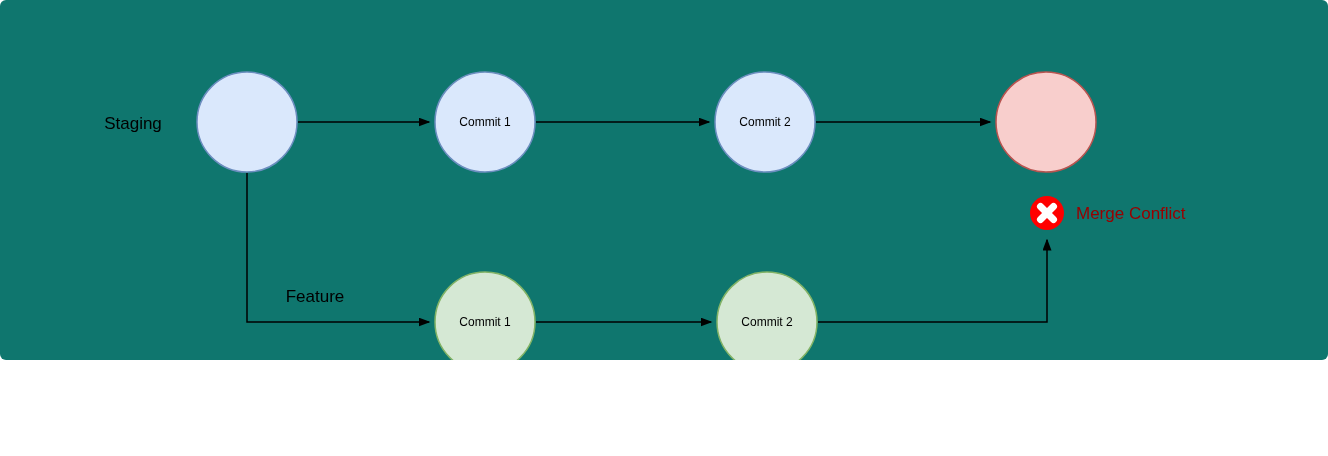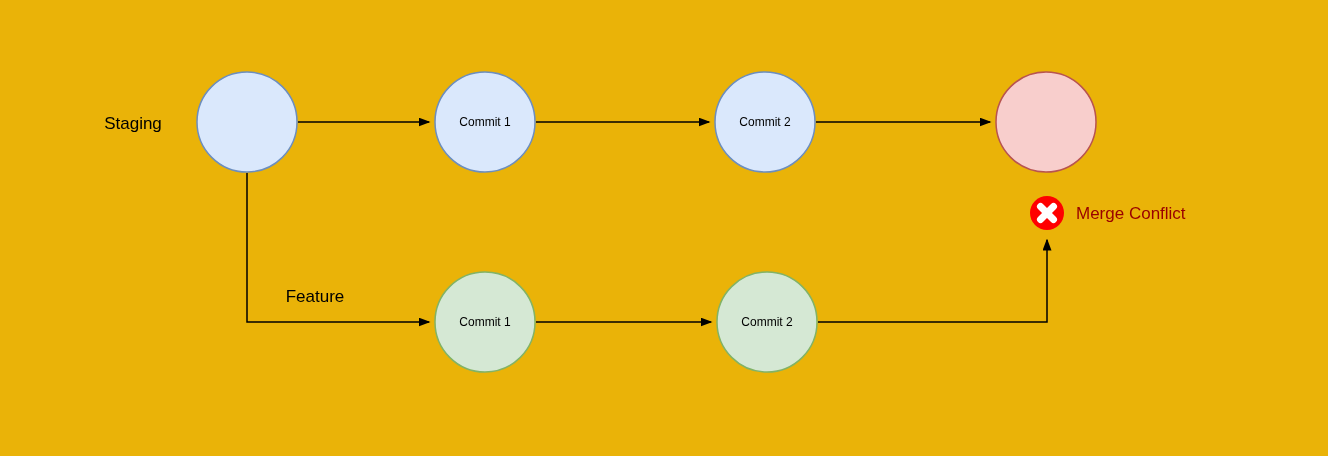--- a/index.html
+++ b/index.html
@@ -4,23 +4,24 @@
 <style>
   html, body {
     margin: 0;
     padding: 0;
     background: #ffffff;
     font-family: "Liberation Sans", sans-serif;
   }
   .canvas {
     position: relative;
     width: 1328px;
-    height: 456px;
-    background: #eab308;
+    height: 360px;
+    background: #0f766e;
     overflow: hidden;
+    border-radius: 6px;
   }
   svg text {
     font-family: "Liberation Sans", sans-serif;
     fill: #000000;
   }
   .branch-label {
     font-size: 17px;
   }
   .node-label {
     font-size: 12px;

